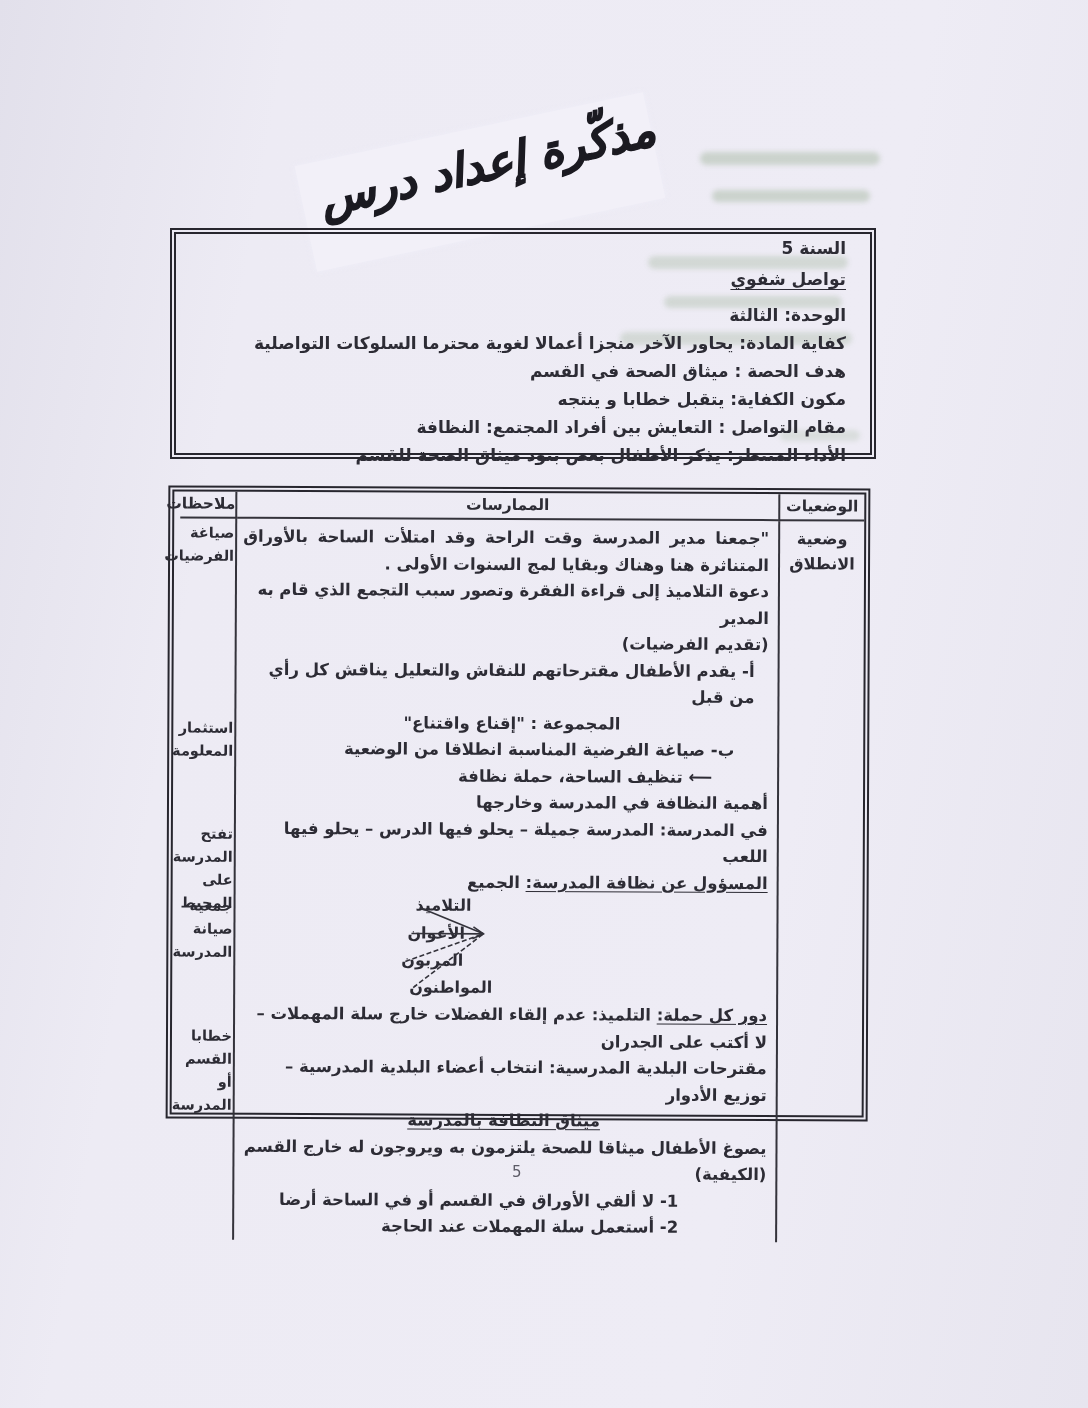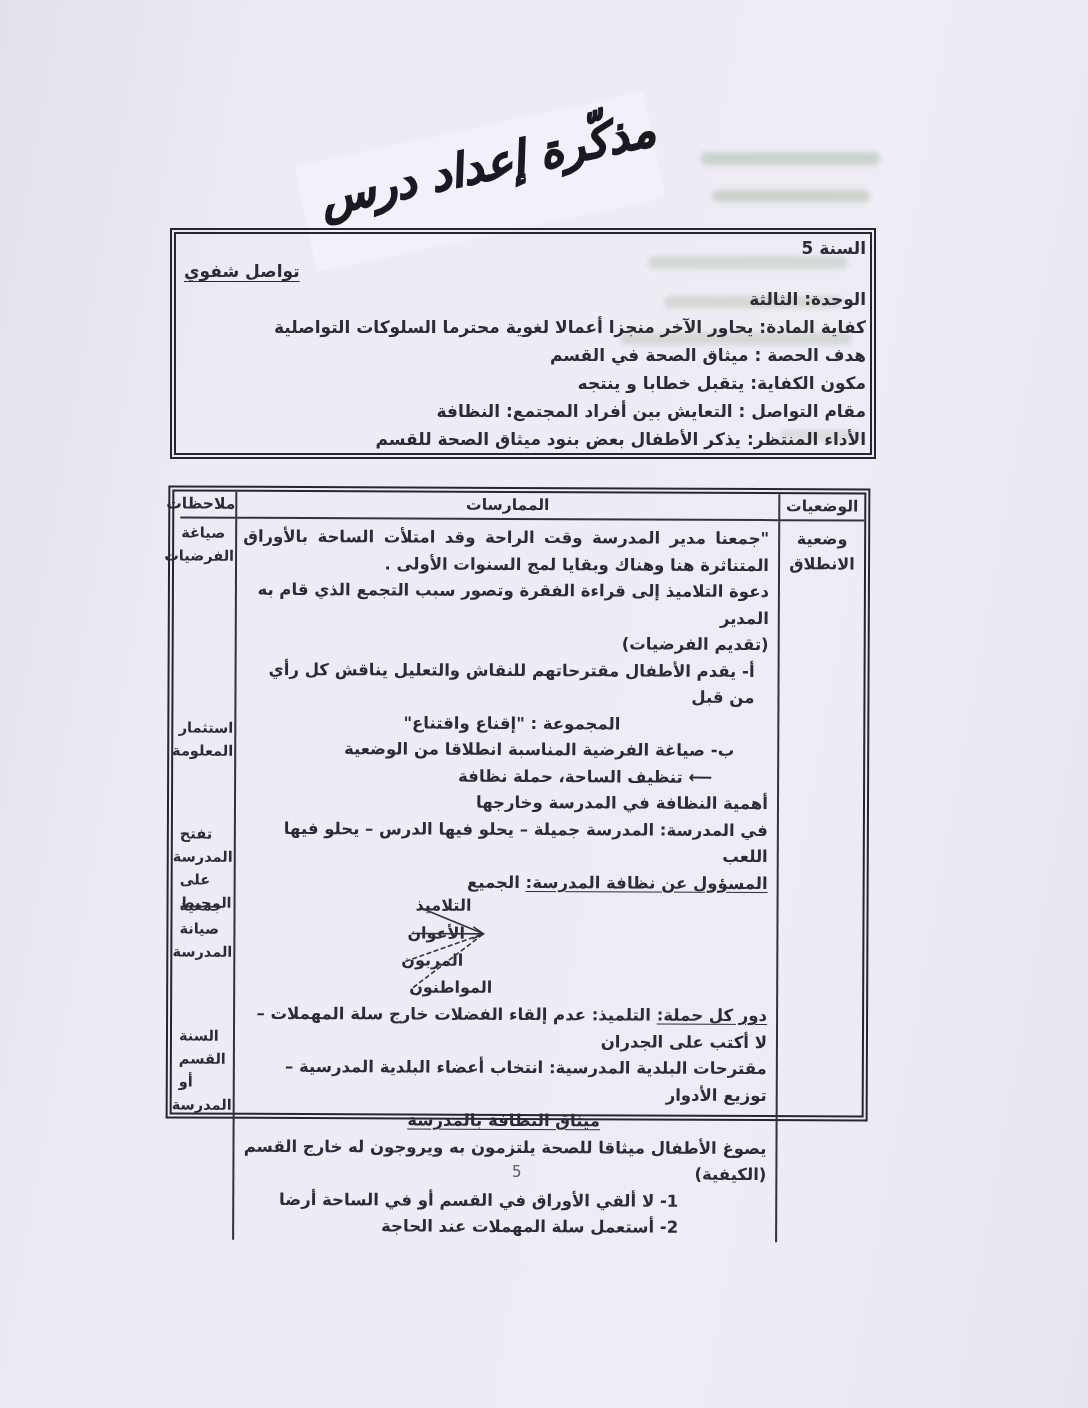--- a/index.html
+++ b/index.html
@@ -34,49 +34,49 @@
     color:#1b1a21; text-align:center; white-space:nowrap;
     -webkit-text-stroke:1.3px #1b1a21;
     letter-spacing:1px;
   }
 
   
   .head-box {
     position:absolute; left:170px; top:228px; width:706px; height:231px;
     border:6px double #27262e;
     background:transparent;
-    padding:3px 4px 4px 8px;
+    padding:3px 24px 4px 8px;
     font-size:17px; line-height:28px;
   }
   .head-year { text-align:right; font-size:17px; line-height:22px; }
-  .head-subject { text-align:left; line-height:24px; }
+  .head-subject { text-align:right; margin-top:8px; line-height:24px; }
   .head-subject span { text-decoration:underline; text-underline-offset:4px; }
   .head-line { text-align:right; }
-  .head-line:nth-of-type(3){ margin-top:2px; }
+  .head-line:nth-of-type(3){ margin-top:10px; }
 
   
   .sheet {
     position:absolute; left:167px; top:487px; width:702px; height:633px;
     border:6px double #27262e;
     display:grid;
     grid-template-columns:86px 541px 57px;
     grid-template-rows:27px 1fr;
     transform:rotate(.25deg);
     background:transparent;
   }
   .th {
     border-bottom:2px solid #34333b;
     font-size:15.5px; text-align:center; line-height:25px;
   }
   .col-sit  { border-left:2px solid #34333b; }
   .col-note { border-right:2px solid #34333b; }
 
   .cell-sit { padding-top:5px; font-size:16px; text-align:center; line-height:25px; }
   .cell-note { position:relative; font-size:14.5px; line-height:23px; }
-  .note-item { position:absolute; right:1px; left:1px; text-align:left; }
+  .note-item { position:absolute; right:1px; left:1px; text-align:right; }
 
   .cell-prac { padding:5px 9px 0 6px; font-size:16.5px; line-height:26.5px; }
   .p-just { text-align:justify; text-align-last:right; }
   .p { text-align:right; }
   .ind-a   { padding-right:14px; }
   .ind-a2  { padding-right:148px; }
   .ind-b   { padding-right:34px; }
   .ind-arrow { padding-right:56px; }
   .ind-num { padding-right:88px; }
   .u { text-decoration:underline; text-underline-offset:3px; }
@@ -159,18 +159,18 @@
       <div class="p">(الكيفية)</div>
       <div class="p ind-num">1- لا ألقي الأوراق في القسم أو في الساحة أرضا</div>
       <div class="p ind-num">2- أستعمل سلة المهملات عند الحاجة</div>
     </div>
 
     <div class="cell-note col-note">
       <div class="note-item" style="top:3px;">صياغة الفرضيات</div>
       <div class="note-item" style="top:198px;">استثمار المعلومة</div>
       <div class="note-item" style="top:304px;">تفتح المدرسة على المحيط</div>
       <div class="note-item" style="top:376px;">جمعية صيانة المدرسة</div>
-      <div class="note-item" style="top:506px;">السنة القسم أو المدرسة</div>
+      <div class="note-item" style="top:506px;">خطابا القسم أو المدرسة</div>
     </div>
   </div>
 
   <div class="page-num">5</div>
 </div>
 
 </body></html>

